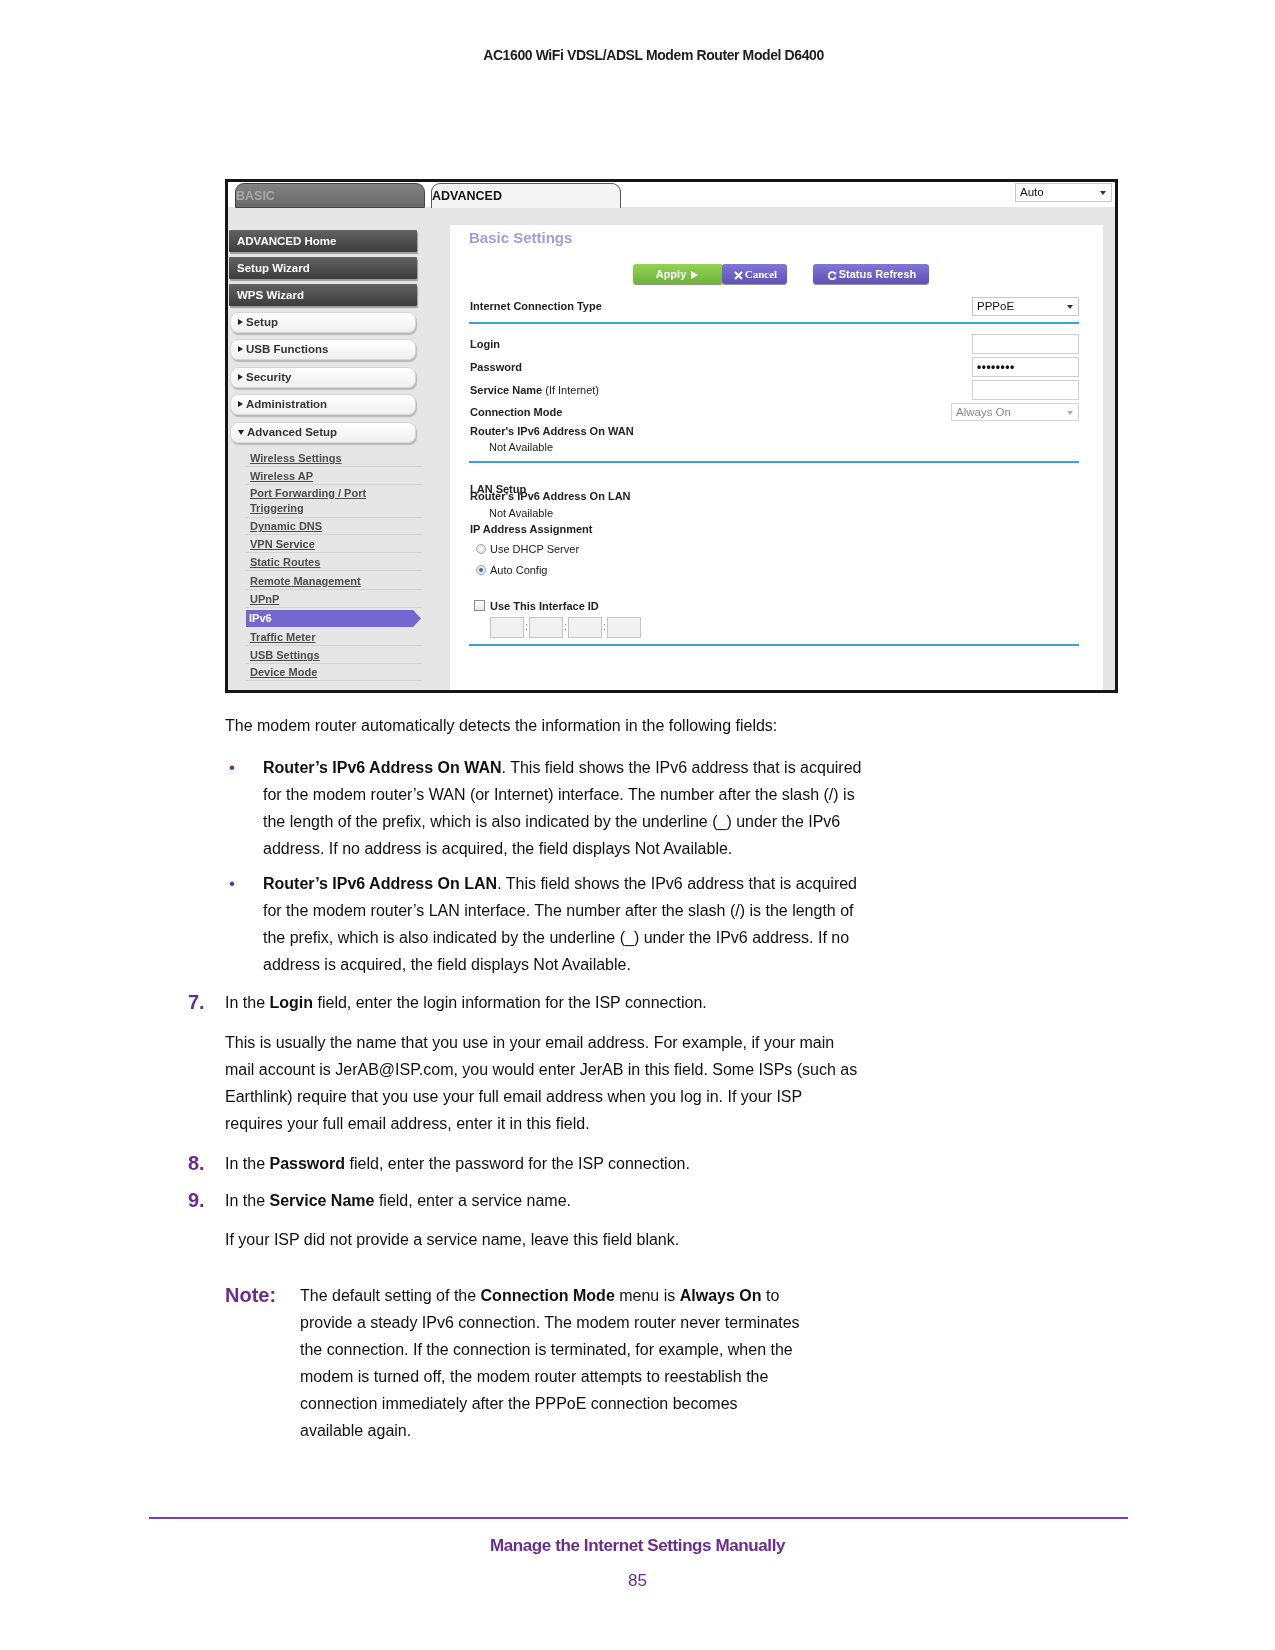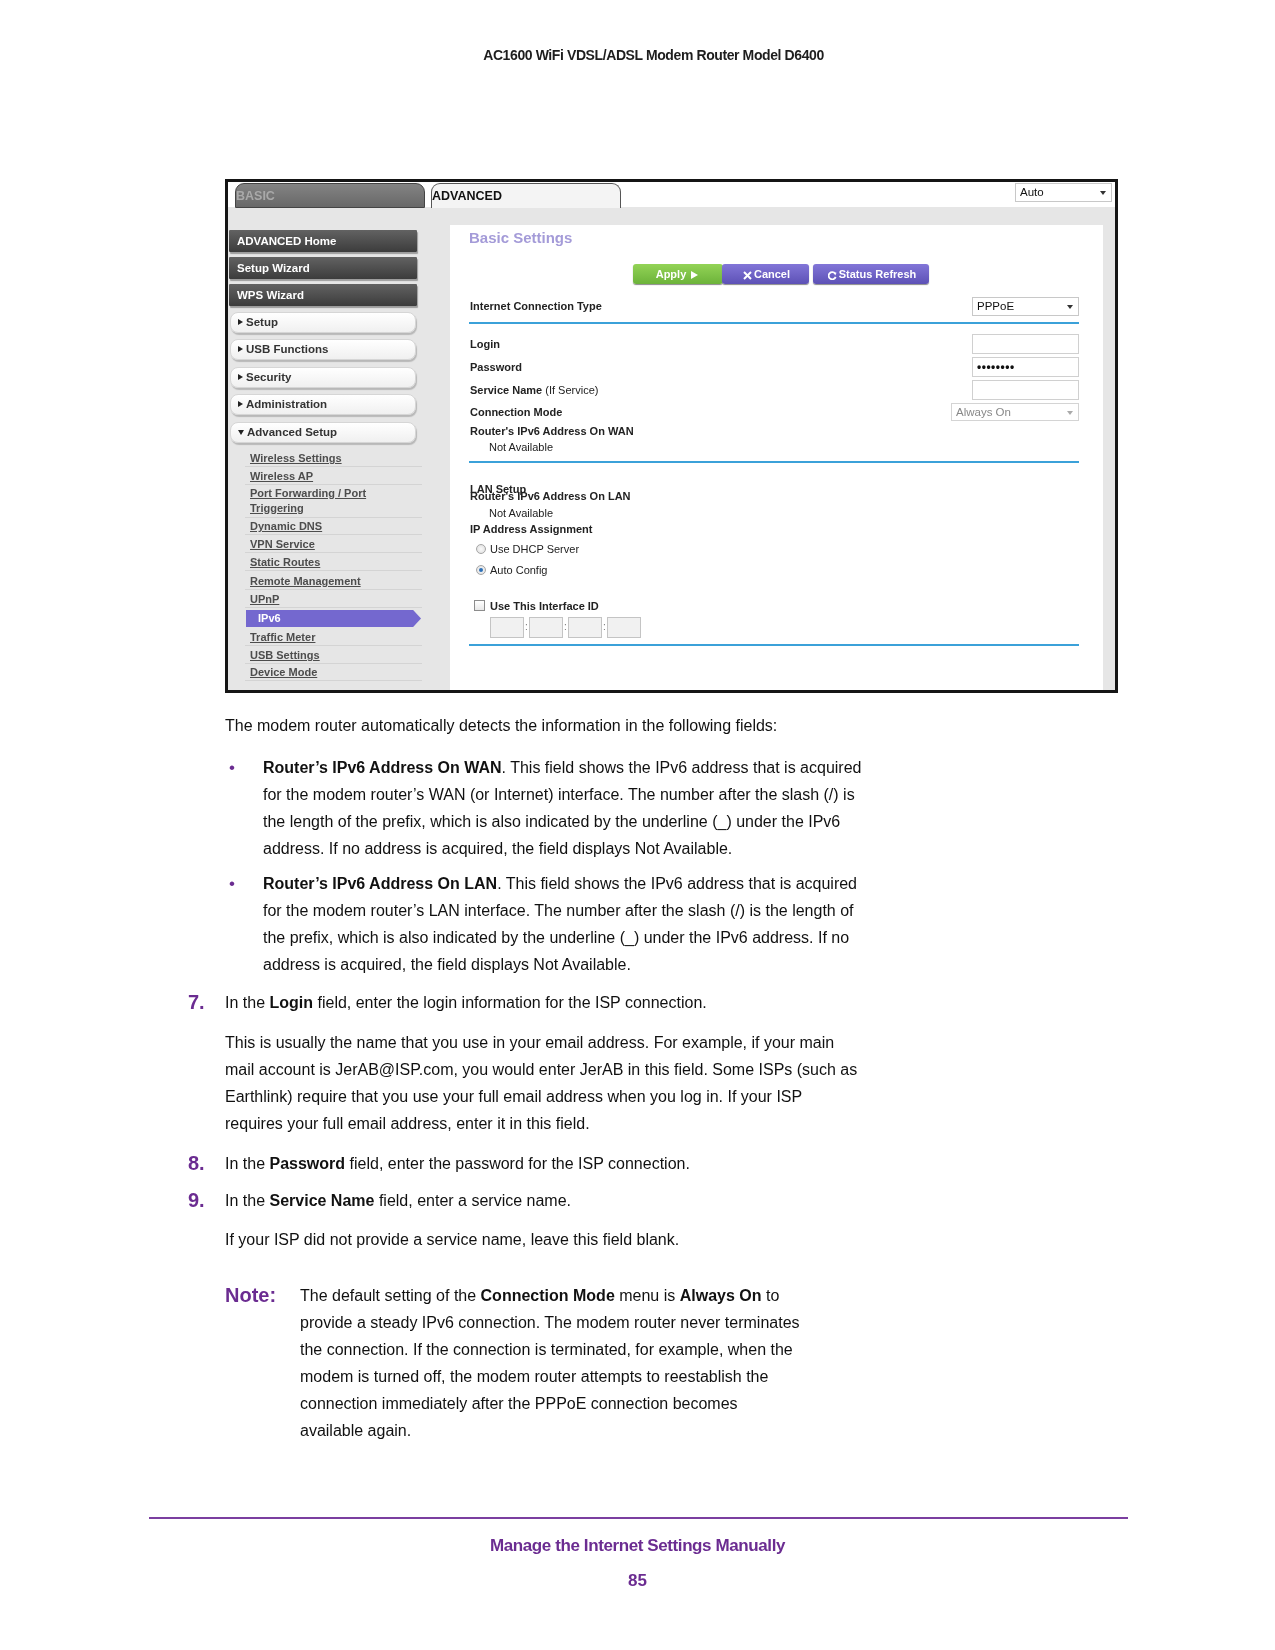--- a/index.html
+++ b/index.html
@@ -56,21 +56,21 @@
 
   .nav-link {
     position:absolute; left:17px; width:177px; height:17px; box-sizing:border-box;
     border-bottom:1px solid #d4d4d4; padding-left:5px;
     font-size:11px; font-weight:bold; color:#4d4d4d; line-height:16px; white-space:nowrap;
   }
   .nav-link span { text-decoration:underline; }
   .nav-link.tall { height:32px; line-height:15px; }
   .nav-link[data-selected="true"] {
     left:18px; width:175px; border-bottom:none; background:var(--nav-highlight); color:#fff;
-    clip-path:polygon(0 0, 95.5% 0, 100% 50%, 95.5% 100%, 0 100%); padding-left:12px;
+    clip-path:polygon(0 0, 95.5% 0, 100% 50%, 95.5% 100%, 0 100%); padding-left:3px;
   }
   .nav-link[data-selected="true"] span { text-decoration:none; }
 
   .content { position:absolute; left:222px; top:43px; width:653px; height:465px; background:#fff; }
   .c-title { position:absolute; left:19px; top:4px; font-size:15px; font-weight:bold; color:var(--title-lavender); }
   .btn {
     position:absolute; top:39px; height:20px; border-radius:3px; color:#fff; font-weight:bold;
     font-size:11px; line-height:20px; text-align:center; box-shadow:0 1px 1px #8a8a8a; white-space:nowrap;
   }
   .btn-apply  { background:linear-gradient(#93d356,#6cb33a); }
@@ -105,21 +105,21 @@
   .doc-text { position:absolute; font-size:16px; line-height:27px; color:#111; white-space:nowrap; }
   .doc-text strong { font-weight:bold; }
   .doc-text .line { height:27px; }
   .bullet { position:absolute; color:var(--accent); font-size:17px; line-height:27px; }
   .step-num { position:absolute; color:var(--accent); font-weight:bold; font-size:20px; line-height:27px; }
   .note-label { position:absolute; color:var(--accent); font-weight:bold; font-size:20px; line-height:27px; }
 
   
   .footer-rule { position:absolute; left:149px; top:1517px; width:979px; height:2px; background:var(--footer-rule); }
   .footer-title { position:absolute; left:0; width:1275px; top:1536px; text-align:center; font-size:17px; font-weight:bold; color:var(--accent); letter-spacing:-0.4px; }
-  .page-num { position:absolute; left:0; width:1275px; top:1571px; text-align:center; font-size:17px; font-weight:bold; color:var(--accent); }
+  .page-num { position:absolute; left:0; width:1275px; top:1571px; text-align:center; font-size:17px; font-weight:normal; color:var(--accent); }
 </style>
 </head>
 <body>
 
 <div id="page" style="--accent: #6b2c91; --router-purple: #6f63c8; --router-green: #7cc242; --divider-blue: #3ba1d9; --nav-highlight: #7468cf; --footer-rule: #7b3fa0; --title-lavender: #a49bd8;">
 
   <div class="doc-header">AC1600 WiFi VDSL/ADSL Modem Router Model D6400</div>
 
   <div id="router">
     <div class="r-body"></div>
@@ -167,21 +167,21 @@
 
     <div class="content">
       <div class="c-title">Basic Settings</div>
 
       <div class="btn btn-apply" style="left:183px; width:90px;">
         <span>Apply</span>
         <svg class="ico" width="7" height="8" viewBox="0 0 7 8">
             <path d="M0 0 L7 4 L0 8 Z" fill="#fff"></path>
           </svg>
       </div>
-      <div class="btn btn-purple" style="left:272px; width:87px;">
+      <div class="btn btn-purple" style="left:272px; width:65px;font-family:Liberation Serif, serif;">
         <svg class="ico" width="9" height="9" viewBox="0 0 9 9">
             <path d="M1 1 L8 8 M8 1 L1 8" stroke="#fff" stroke-width="2"></path>
           </svg><span>Cancel</span>
       </div>
       <div class="btn btn-purple" style="left:363px; width:116px;">
         <svg class="ico" width="9" height="9" viewBox="0 0 10 10">
             <path d="M8 3 A4 4 0 1 0 8.5 6.5" fill="none" stroke="#fff" stroke-width="2"></path>
             <path d="M6 1 L9.5 2 L8 5 Z" fill="#fff"></path>
           </svg><span>Status Refresh</span>
       </div>
@@ -194,21 +194,21 @@
       <div class="rule" style="top:97px;"></div>
 
       <div class="lbl" style="top:112px;">Login</div>
       <input class="field" style="left: 522px; top: 109px; width: 107px;" type="text" value="">
 
       <div class="lbl" style="top:135px;">Password</div>
       <div class="field pw" style="left:522px; top:132px; width:107px;">••••••••</div>
 
       <div class="lbl" style="top:158px;">
         <span>Service Name</span>
-        <span class="hint">(If Service)</span>
+        <span class="hint">(If Internet)</span>
       </div>
       <input class="field" style="left: 522px; top: 155px; width: 107px;" type="text" value="">
 
       <div class="lbl" style="top:180px;">Connection Mode</div>
       <div class="select disabled" style="left:501px; top:178px; width:128px; height:18px; line-height:16px;">
         <span>Always On</span>
         <span class="caret" style="border-top-color:#aaa;"></span>
       </div>
 
       <div class="lbl" style="top:199px;">Router's IPv6 Address On WAN</div>

